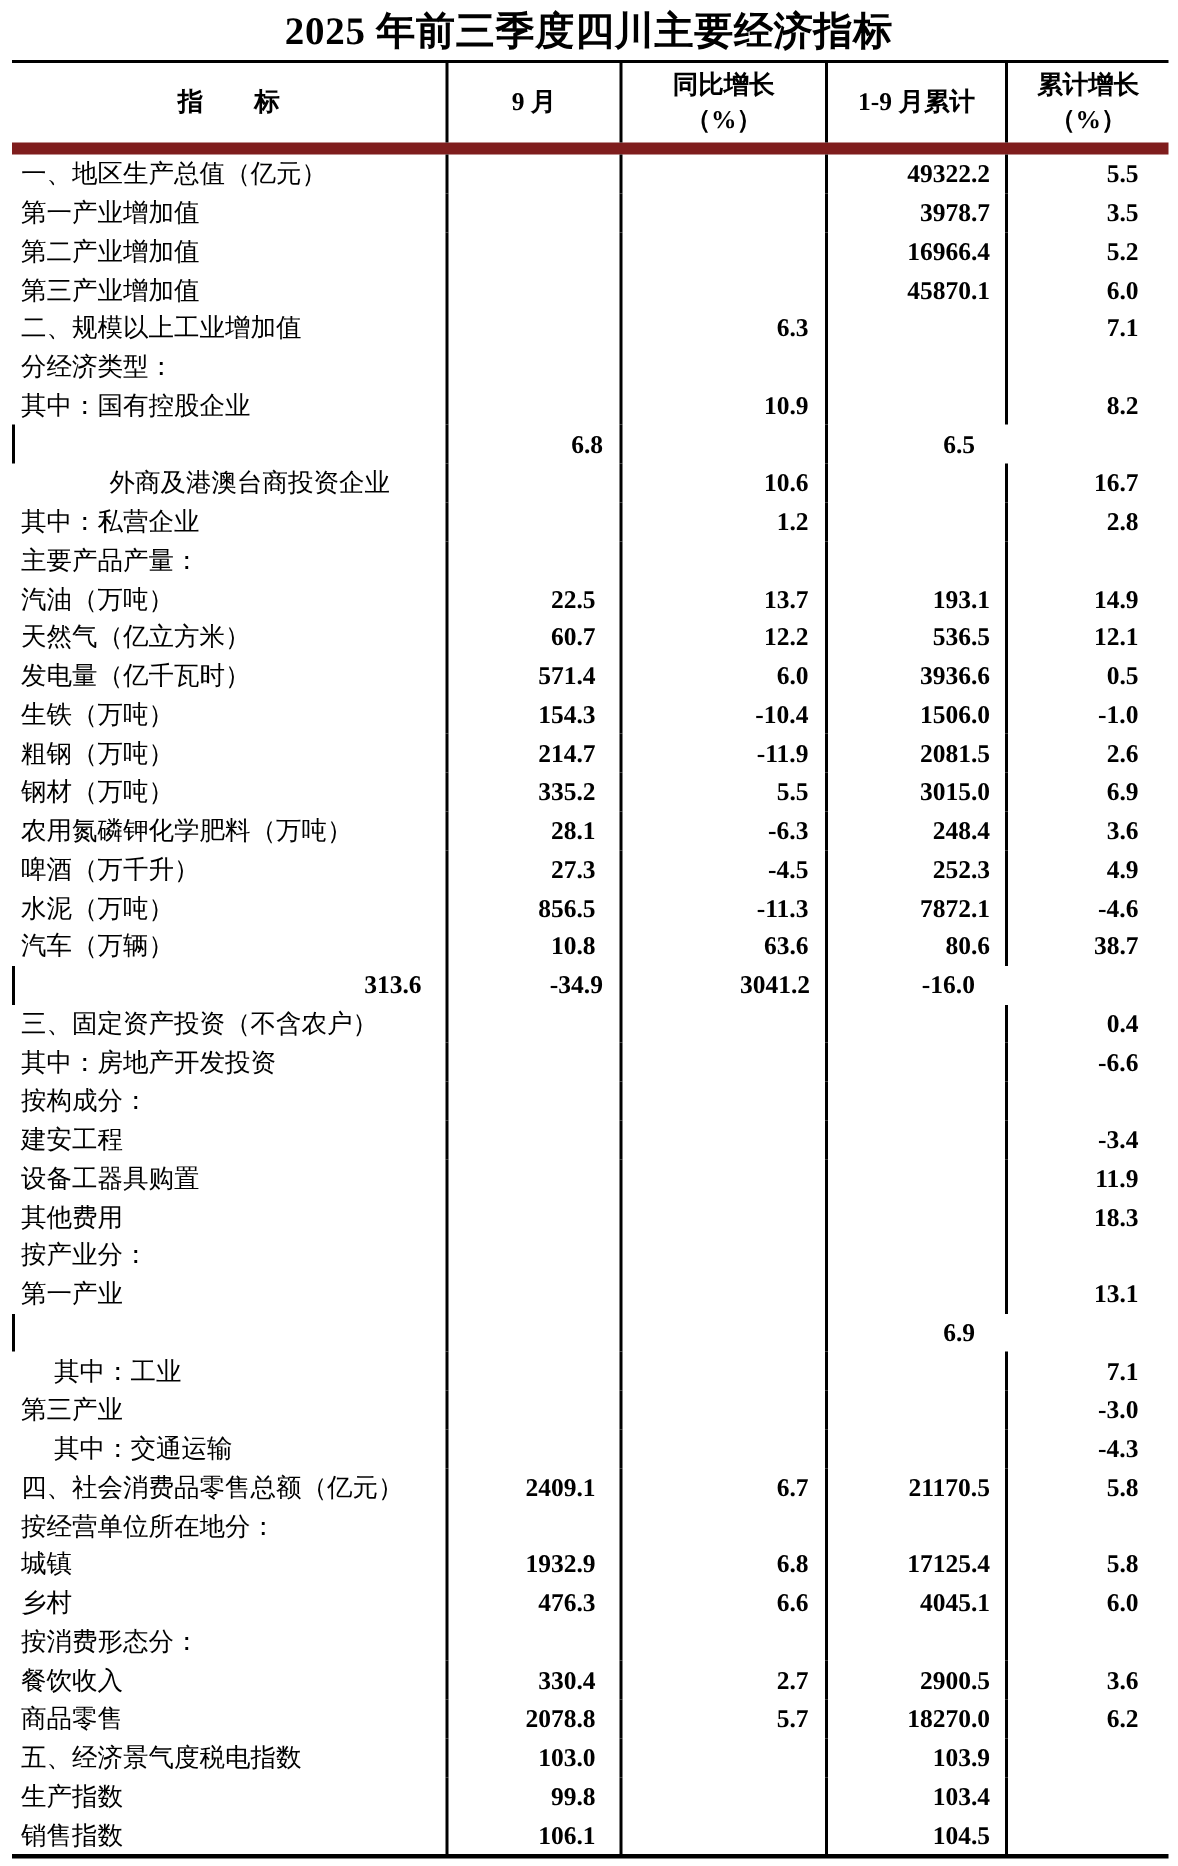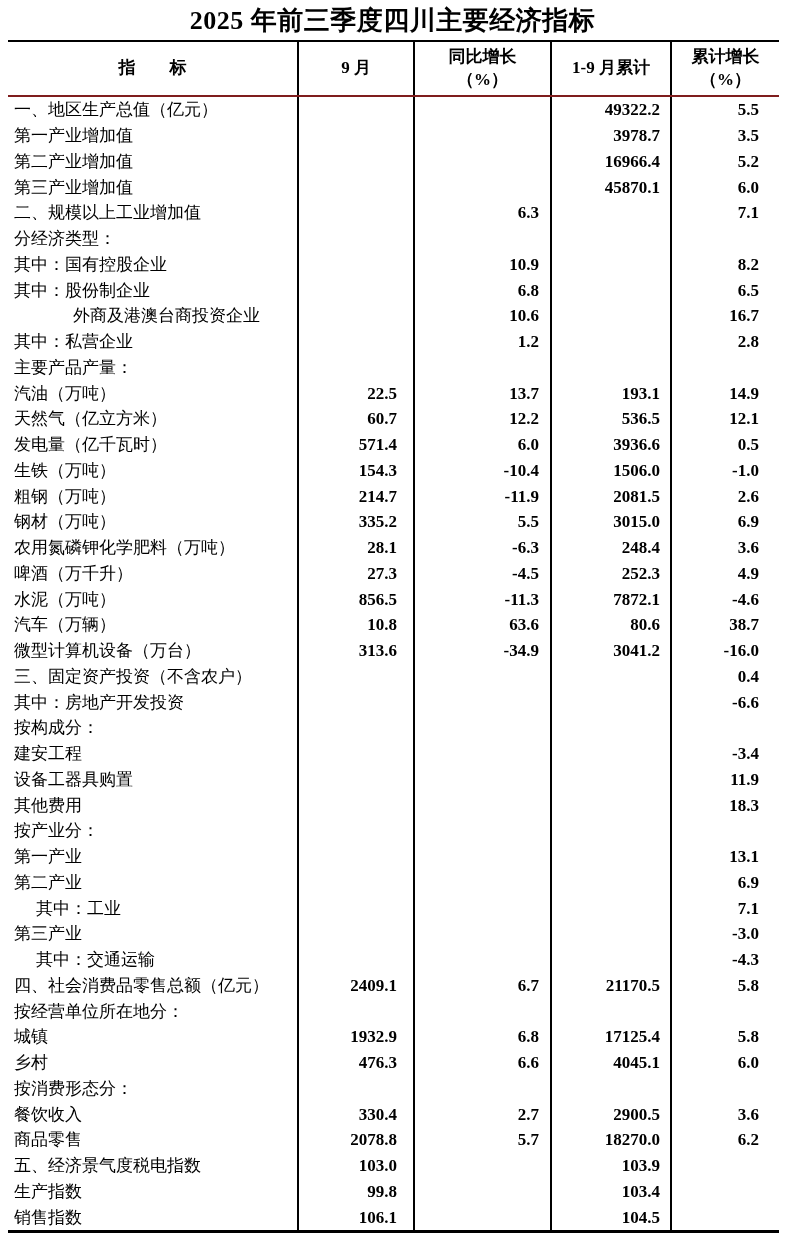--- a/index.html
+++ b/index.html
@@ -32,21 +32,21 @@
   .stat-table {
     margin-left: 8px;
     width: 771px;
     border-top: 2px solid #000;
     border-bottom: 3px solid #000;
   }
   .thead {
     display: grid;
     grid-template-columns: 289px 116px 137px 120px 109px;
     height: 53px;
-    border-bottom: 2px solid #7f1d1d;
+    border-bottom: 8px solid #7f1d1d;
   }
   .hcell {
     box-sizing: border-box;
     display: flex;
     flex-direction: column;
     align-items: center;
     justify-content: center;
     font-size: 17px;
     font-weight: 700;
     line-height: 1.3;
@@ -155,21 +155,20 @@
           <div class="cell num c4"></div>
         </div>
         <div class="trow">
           <div class="cell label">其中：国有控股企业</div>
           <div class="cell num c1"></div>
           <div class="cell num c2">10.9</div>
           <div class="cell num c3"></div>
           <div class="cell num c4">8.2</div>
         </div>
         <div class="trow">
-          <div class="cell label">其中：股份制企业</div>
           <div class="cell num c1"></div>
           <div class="cell num c2">6.8</div>
           <div class="cell num c3"></div>
           <div class="cell num c4">6.5</div>
         </div>
         <div class="trow">
           <div class="cell label indent2">外商及港澳台商投资企业</div>
           <div class="cell num c1"></div>
           <div class="cell num c2">10.6</div>
           <div class="cell num c3"></div>
@@ -253,21 +252,20 @@
           <div class="cell num c4">-4.6</div>
         </div>
         <div class="trow">
           <div class="cell label">汽车（万辆）</div>
           <div class="cell num c1">10.8</div>
           <div class="cell num c2">63.6</div>
           <div class="cell num c3">80.6</div>
           <div class="cell num c4">38.7</div>
         </div>
         <div class="trow">
-          <div class="cell label">微型计算机设备（万台）</div>
           <div class="cell num c1">313.6</div>
           <div class="cell num c2">-34.9</div>
           <div class="cell num c3">3041.2</div>
           <div class="cell num c4">-16.0</div>
         </div>
         <div class="trow bold-label">
           <div class="cell label">三、固定资产投资（不含农户）</div>
           <div class="cell num c1"></div>
           <div class="cell num c2"></div>
           <div class="cell num c3"></div>
@@ -316,21 +314,20 @@
           <div class="cell num c4"></div>
         </div>
         <div class="trow">
           <div class="cell label">第一产业</div>
           <div class="cell num c1"></div>
           <div class="cell num c2"></div>
           <div class="cell num c3"></div>
           <div class="cell num c4">13.1</div>
         </div>
         <div class="trow">
-          <div class="cell label">第二产业</div>
           <div class="cell num c1"></div>
           <div class="cell num c2"></div>
           <div class="cell num c3"></div>
           <div class="cell num c4">6.9</div>
         </div>
         <div class="trow">
           <div class="cell label indent1">其中：工业</div>
           <div class="cell num c1"></div>
           <div class="cell num c2"></div>
           <div class="cell num c3"></div>

